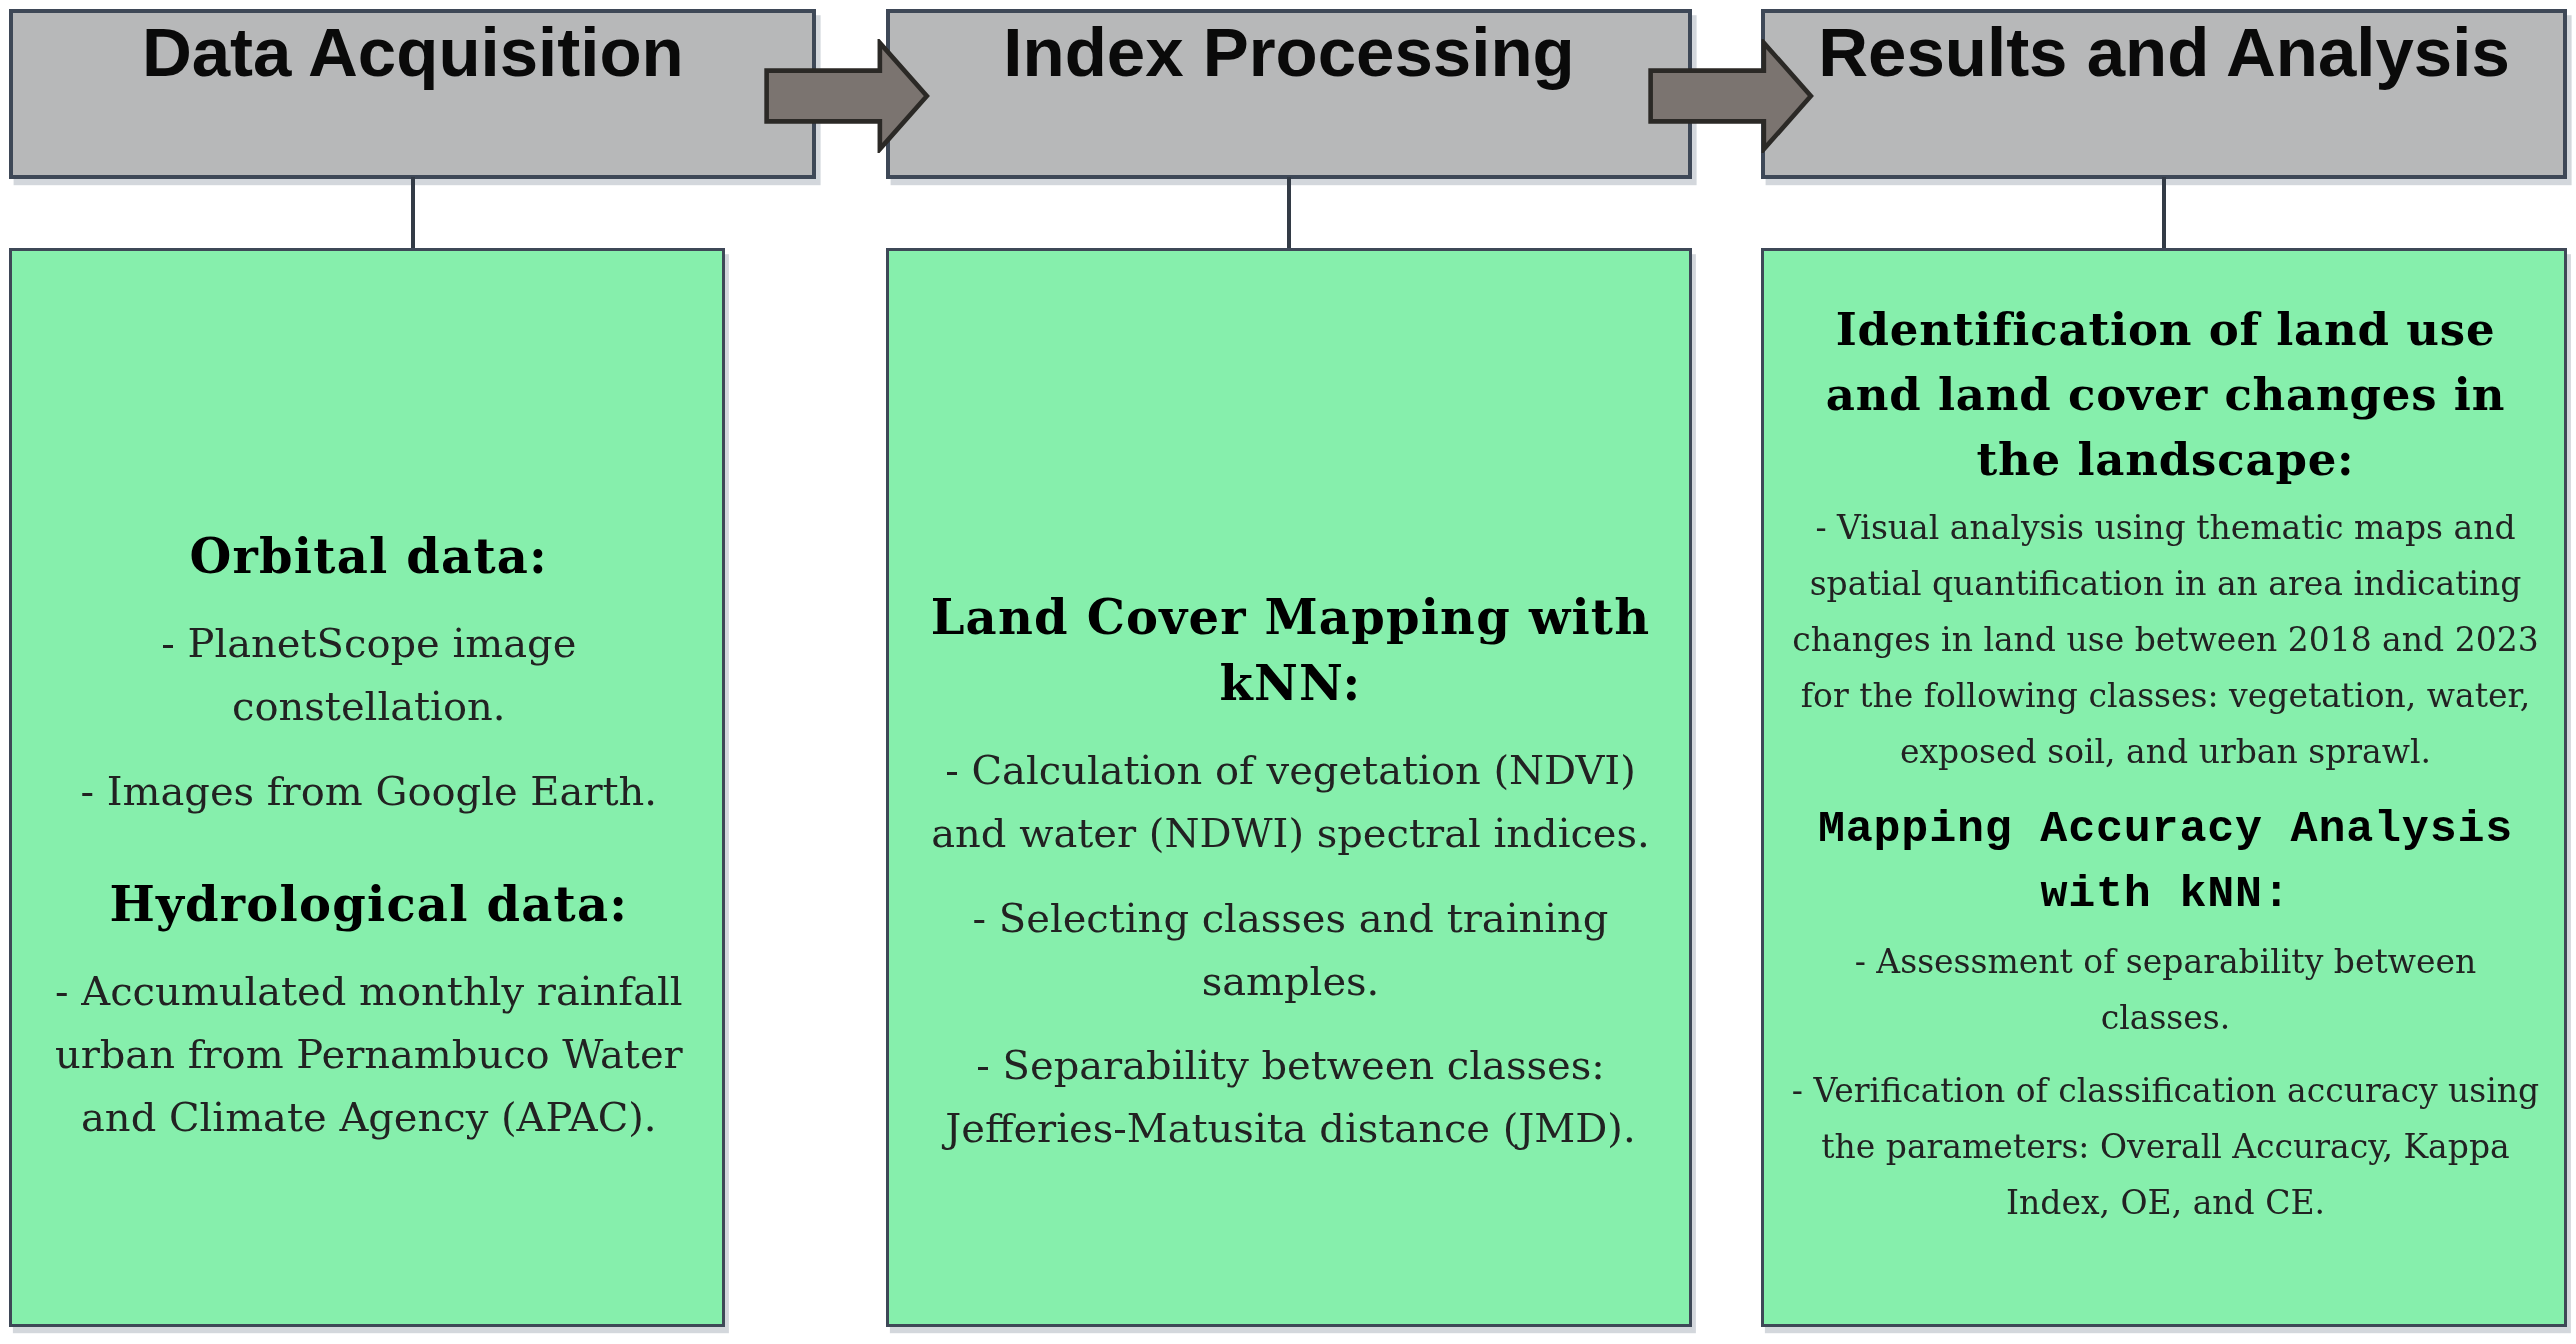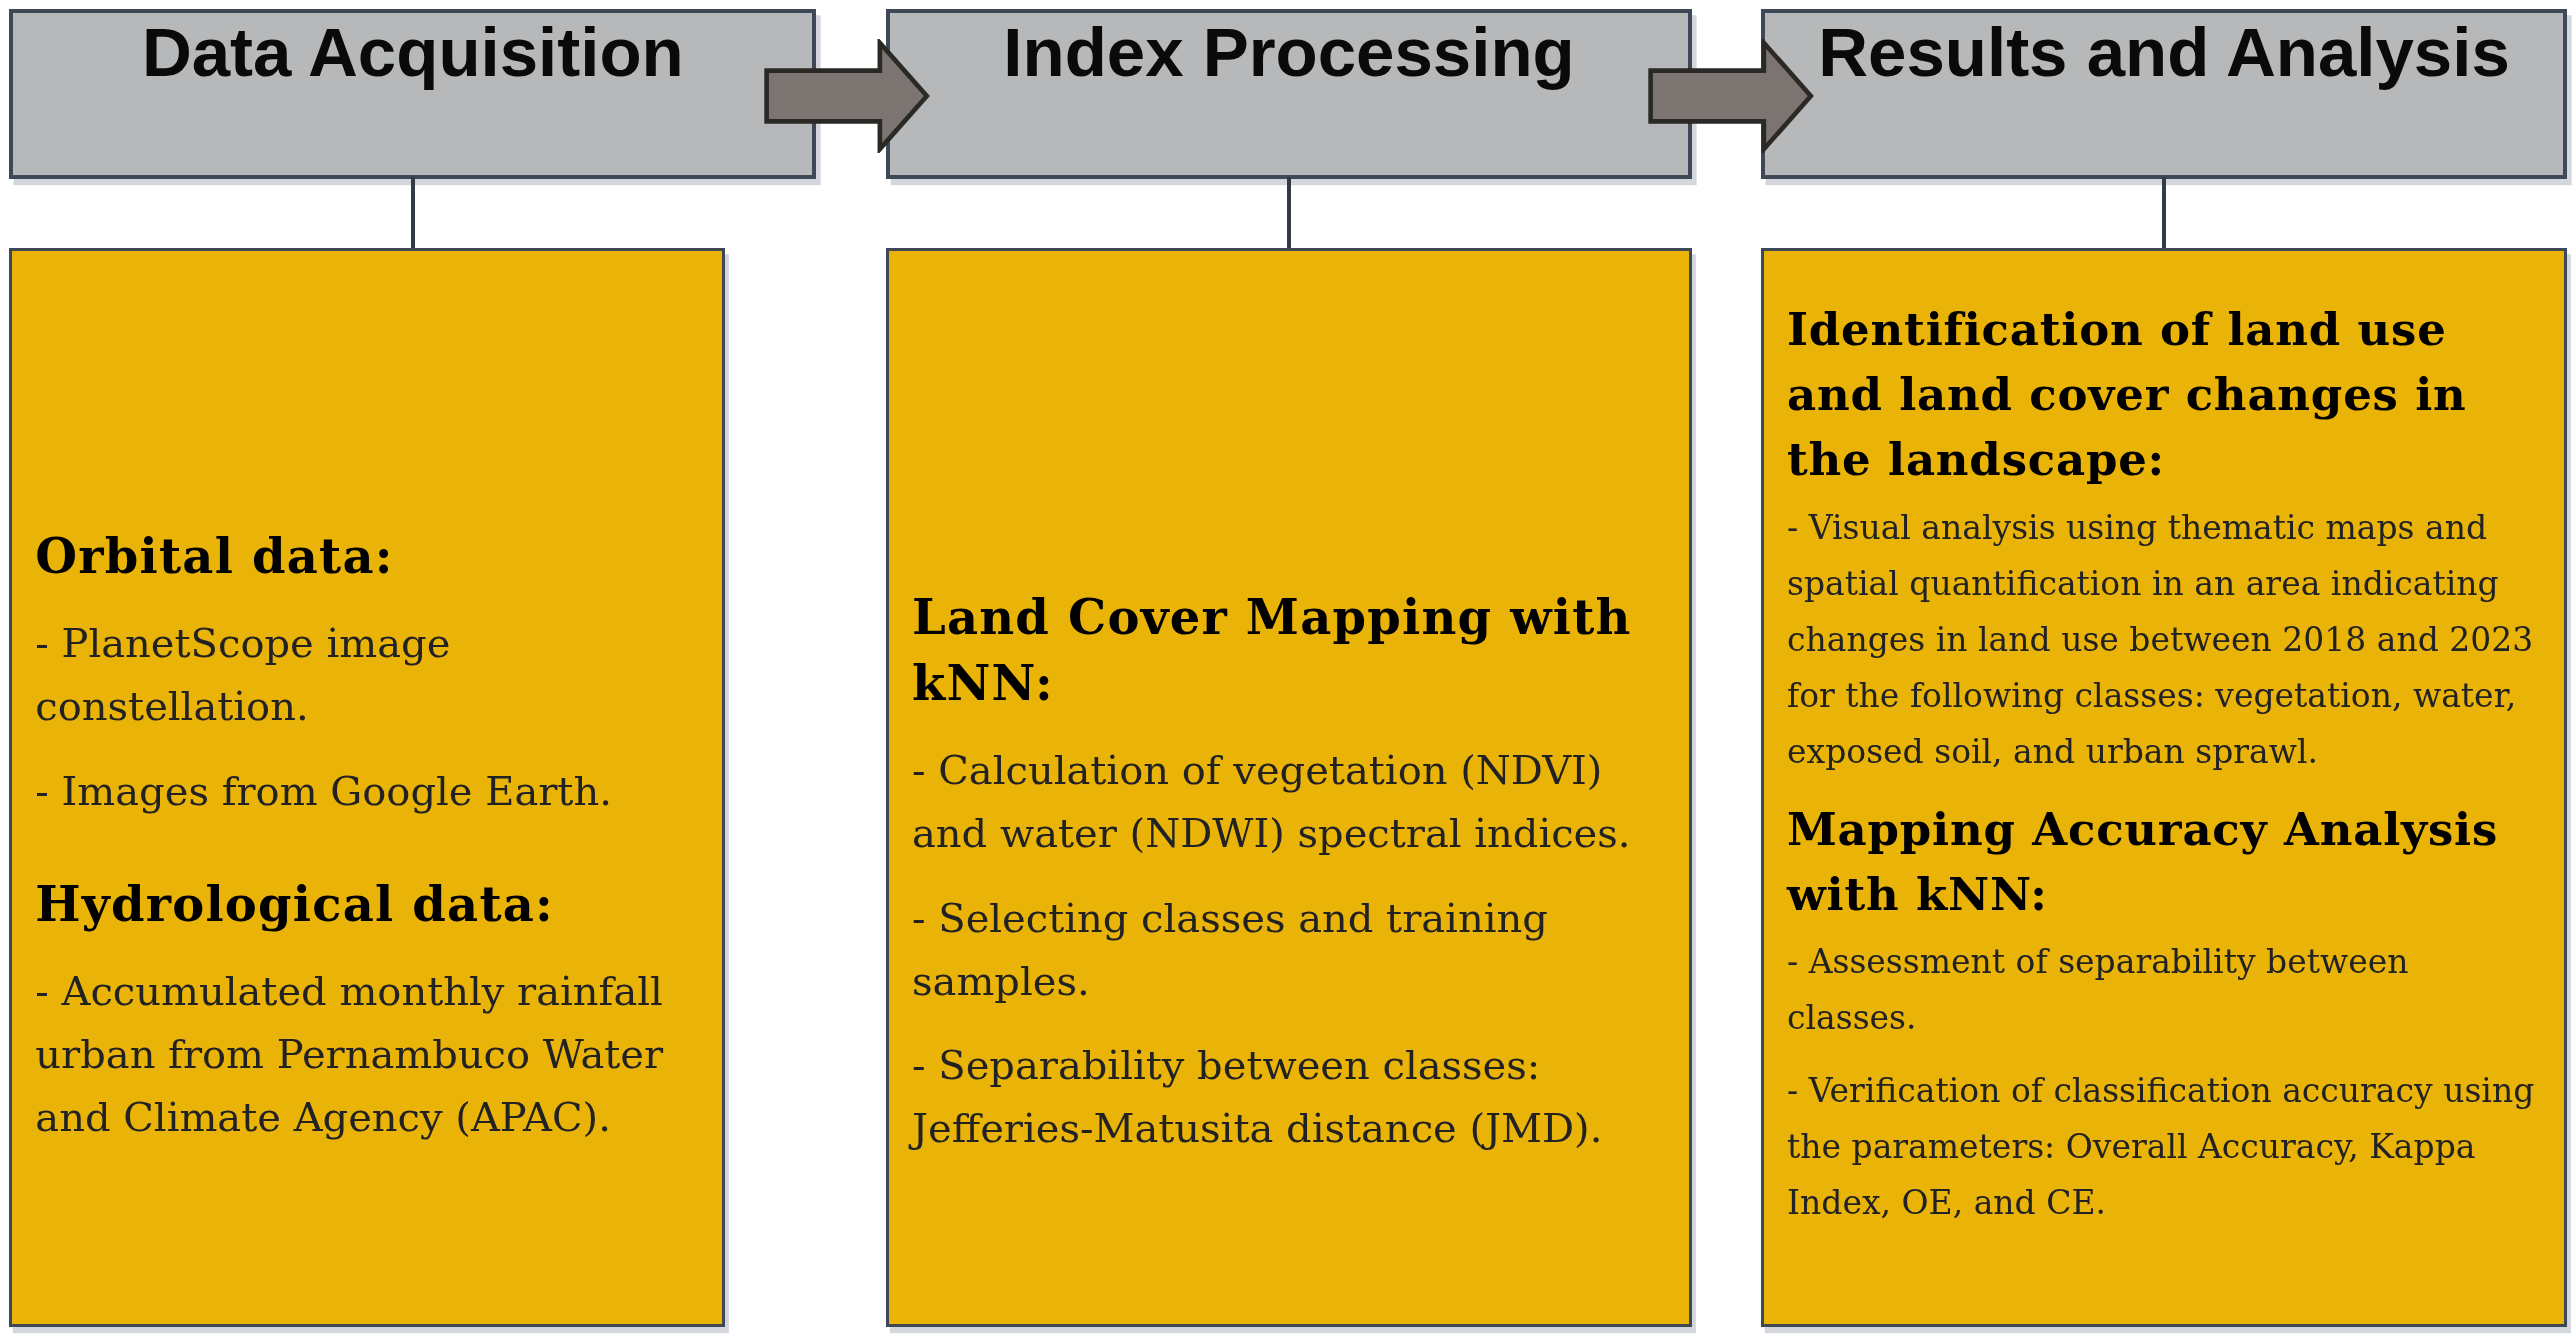--- a/index.html
+++ b/index.html
@@ -57,27 +57,28 @@
     height:114px;
   }
   .ar1{left:764px;}
   .ar2{left:1648px;}
 
   
   .content-box{
     position:absolute;
     top:248px;
     height:1079px;
-    background:#eab308;
+    background:#86efac;
     border:3.1px solid #3e4857;
     box-sizing:border-box;
     padding-left:23px;
     padding-right:20px;
     box-shadow:3.9px 6.2px 0 rgba(158,166,178,0.45);
     color:#1e1e1e;
+    text-align:center;
   }
   .cb1{left:9.3px;width:716px;padding-top:272px;}
   .cb2{left:886px;width:806px;padding-top:333px;}
   .cb3{left:1761px;width:806px;padding-top:46px;}
 
   .section-title{
     font-weight:bold;
     color:#000000;
     font-size:48px;
     line-height:66px;
@@ -88,21 +89,21 @@
     font-size:40px;
     line-height:63px;
     margin-bottom:21.6px;
     color:#222222;
   }
   .section + .section .section-title{margin-top:48px;}
 
   
   .cb3 .section-title{font-size:45px;line-height:65px;margin-bottom:7.7px;letter-spacing:0.8px;}
   .cb3 .bullet{font-size:33px;line-height:56px;margin-bottom:17px;}
-  .cb3 .section + .section .section-title{margin-top:14px;}
+  .cb3 .section + .section .section-title{margin-top:14px;font-family:Liberation Mono, monospace;}
 </style>
 </head>
 <body>
 
 <div class="canvas">
 
   <div class="header-box hb1">
     <span class="header-label">Data Acquisition</span>
   </div>
   <div class="header-box hb2">

